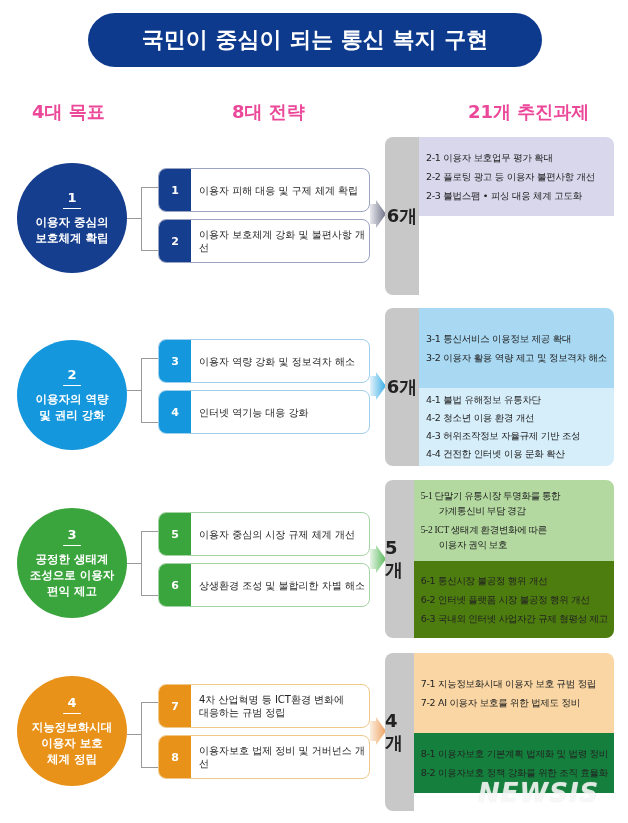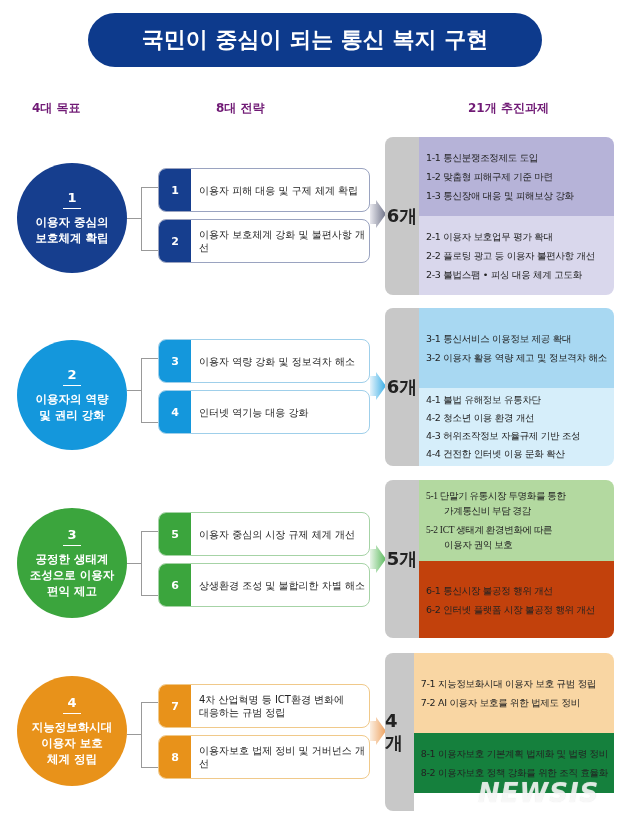--- a/index.html
+++ b/index.html
@@ -6,21 +6,21 @@
   body {
     width: 628px; height: 823px; background: #ffffff; position: relative; overflow: hidden;
     font-family: "DejaVu Sans", "Liberation Sans", sans-serif; color: #222;
   }
   .title-pill {
     position: absolute; left: 88px; top: 13px; width: 454px; height: 54px;
     background: #0d3a8c; border-radius: 27px; color: #fff;
     display: flex; align-items: center; justify-content: center;
     font-size: 22px; font-weight: bold; letter-spacing: 0px;
   }
-  .col-header { position: absolute; top: 100px; font-size: 12px; font-weight: bold; color: #701a75; }
+  .col-header { position: absolute; top: 100px; font-size: 18px; font-weight: bold; color: #ec4899; }
   .goal-circle {
     position: absolute; left: 17px; width: 110px; height: 110px; border-radius: 50%;
     color: #fff; display: flex; flex-direction: column; align-items: center; justify-content: center;
     text-align: center; font-weight: bold; font-size: 11.5px; line-height: 16px;
   }
   .goal-num { font-size: 13px; line-height: 16px; }
   .goal-bar { width: 18px; height: 1.5px; background: #fff; margin: 2px 0 5px 0; }
   .connector-h { position: absolute; height: 1px; background: #999; }
   .connector-v { position: absolute; width: 1px; background: #999; }
   .strategy-box {
@@ -53,21 +53,21 @@
     position: absolute; left: 478px; top: 778px; font-size: 26px; font-weight: bold; font-style: italic;
     color: rgba(255,255,255,0.75); letter-spacing: 1px; text-shadow: 0 0 1px rgba(200,200,200,0.6);
   }
 </style>
 </head>
 <body>
 
 <div class="title-pill">국민이 중심이 되는 통신 복지 구현</div>
 
 <div class="col-header" style="left:32px;">4대 목표</div>
-<div class="col-header" style="left:216px;">8대 전략</div>
+<div class="col-header" style="left:232px;">8대 전략</div>
 <div class="col-header" style="left:468px;">21개 추진과제</div>
 
 <div>
   <div class="goal-circle" style="top:163px; background:#163e8e;">
     <div class="goal-num">1</div>
     <div class="goal-bar"></div>
     <div>이용자 중심의</div>
     <div>보호체계 확립</div>
   </div>
   <div class="connector-h" style="left:127px; top:218px; width:14px;"></div>
@@ -89,25 +89,20 @@
           <stop offset="0" stop-color="#e8e8ee"></stop>
           <stop offset="1" stop-color="#6f7388"></stop>
         </linearGradient>
       </defs>
     <polygon points="0,4 6,4 6,0 16,14 6,28 6,24 0,24" fill="url(#g1)"></polygon>
   </svg>
 
   <div class="tasks-panel" style="top:137px; height:158px;">
     <div class="tasks-count">6개</div>
     <div class="tasks-body">
-      <div class="tasks-group" style="background:#b6b3d8; height:79px;">
-        <div class="task">1-1 통신분쟁조정제도 도입</div>
-        <div class="task">1-2 맞춤형 피해구제 기준 마련</div>
-        <div class="task">1-3 통신장애 대응 및 피해보상 강화</div>
-      </div>
       <div class="tasks-group" style="background:#d9d7ec; height:79px;">
         <div class="task">2-1 이용자 보호업무 평가 확대</div>
         <div class="task">2-2 플로팅 광고 등 이용자 불편사항 개선</div>
         <div class="task">2-3 불법스팸 • 피싱 대응 체계 고도화</div>
       </div>
     </div>
   </div>
 </div>
 
 <div>
@@ -190,23 +185,24 @@
 
   <div class="tasks-panel" style="top:480px; height:158px;">
     <div class="tasks-count">5개</div>
     <div class="tasks-body">
       <div class="tasks-group" style="background:#b3d9a0; height:81px;font-family:Liberation Serif, serif;">
         <div class="task first-of-wrap">5-1 단말기 유통시장 투명화를 통한</div>
         <div class="task cont" style="margin-bottom:4px;">가계통신비 부담 경감</div>
         <div class="task first-of-wrap">5-2 ICT 생태계 환경변화에 따른</div>
         <div class="task cont">이용자 권익 보호</div>
       </div>
-      <div class="tasks-group" style="background:#c2410c; height:77px;">
+      <div class="tasks-group" style="background:#4d7c0f; height:77px;">
         <div class="task">6-1 통신시장 불공정 행위 개선</div>
         <div class="task">6-2 인터넷 플랫폼 시장 불공정 행위 개선</div>
+        <div class="task">6-3 국내외 인터넷 사업자간 규제 형평성 제고</div>
       </div>
     </div>
   </div>
 </div>
 
 <div>
   <div class="goal-circle" style="top:676px; background:#e8921a;">
     <div class="goal-num">4</div>
     <div class="goal-bar"></div>
     <div>지능정보화시대</div>

